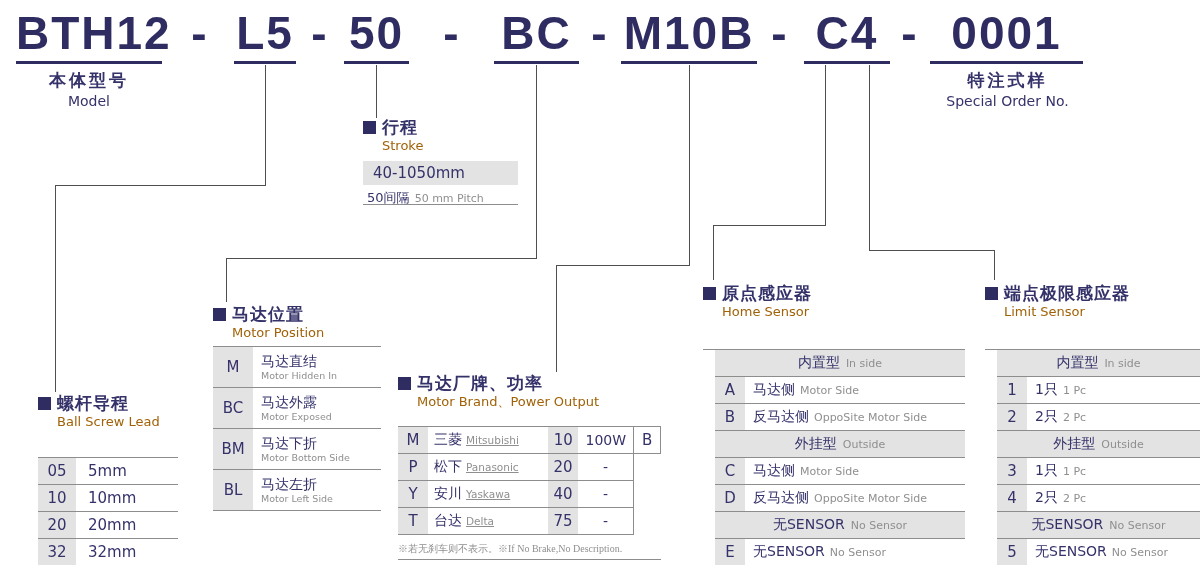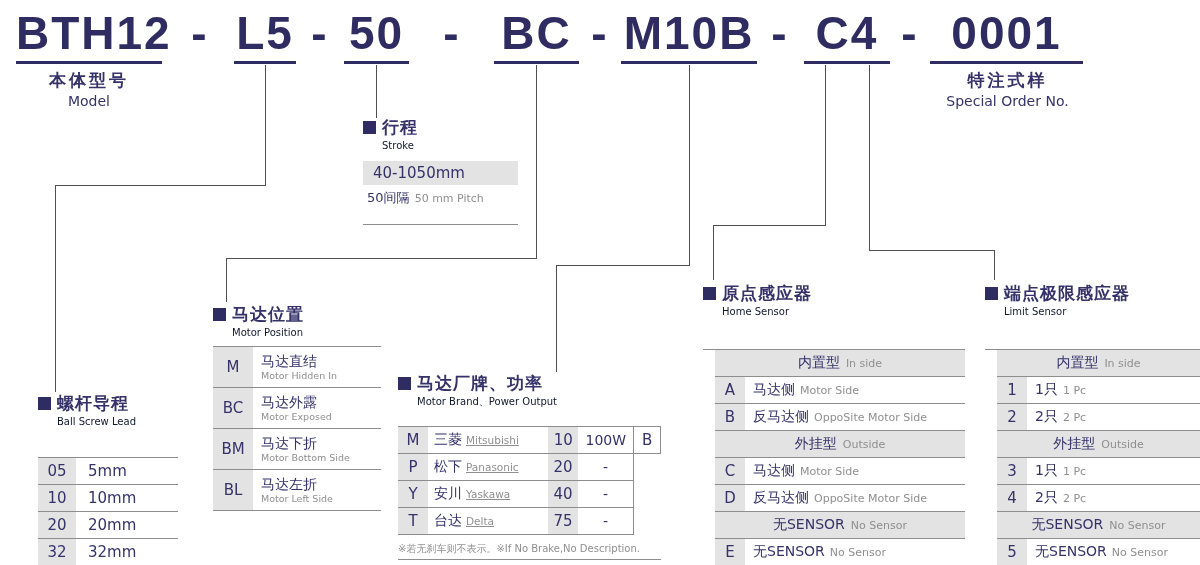--- a/index.html
+++ b/index.html
@@ -18,31 +18,31 @@
   .top-label .zh { font-size:17px; font-weight:bold; letter-spacing:3px; line-height:20px; }
   .top-label .en { font-size:14px; line-height:17px; margin-top:3px; }
 
   
   .ln { position:absolute; background:#4f4f4f; }
 
   
   .sec { position:absolute; }
   .sec-title { display:flex; align-items:center; gap:6px; height:22px; font-size:17px; font-weight:bold; color:#35326a; letter-spacing:1px; white-space:nowrap; }
   .sq { width:13px; height:13px; background:#2f2c62; flex:0 0 auto; }
-  .sec-en { margin-left:19px; height:16px; line-height:16px; font-size:10px; color:#0f172a; white-space:nowrap; }
+  .sec-en { margin-left:19px; height:16px; line-height:16px; font-size:13px; color:#a16207; white-space:nowrap; }
 
   .t { border-top:1px solid #8d8d8d; }
   .tr { display:flex; align-items:stretch; border-bottom:1px solid #8d8d8d; }
   .code { background:#e3e3e3; display:flex; align-items:center; justify-content:center; font-size:15px; color:#35326a; flex:0 0 auto; }
   .zh { color:#35326a; }
   .en-sm { color:#8f8f8f; }
 
   
   .stroke-box { width:155px; height:24px; margin-top:7px; background:#e3e3e3; font-size:15px; color:#35326a; line-height:24px; padding-left:10px; }
-  .stroke-pitch { width:155px; height:40px; line-height:23px; border-bottom:1px solid #8d8d8d; padding-left:4px; white-space:nowrap; }
+  .stroke-pitch { width:155px; height:20px; line-height:23px; border-bottom:1px solid #8d8d8d; padding-left:4px; white-space:nowrap; }
   .stroke-pitch .zh { font-size:13px; }
   .stroke-pitch .en-sm { font-size:11px; }
 
   
   .bs-table { width:140px; margin-top:27px; }
   .bs-table .tr { height:27px; }
   .bs-table .code { width:38px; }
   .bs-val { display:flex; align-items:center; padding-left:12px; font-size:15px; color:#35326a; }
 
   
@@ -56,21 +56,21 @@
   
   .mb-table { width:263px; margin-top:16px; }
   .mb-table .tr { height:27px; width:236px; }
   .mb-table .tr.first { width:263px; }
   .mb-table .code { width:30px; }
   .mb-brand { width:122px; display:flex; align-items:center; padding-left:6px; white-space:nowrap; }
   .mb-brand .zh { font-size:14px; }
   .mb-brand .en-sm { font-size:10.5px; margin-left:4px;text-decoration:underline; }
   .mb-power { width:57px; display:flex; align-items:center; justify-content:center; font-size:14px; color:#35326a; border-right:1px solid #8d8d8d; }
   .mb-brake { width:27px; display:flex; align-items:center; justify-content:center; font-size:15px; color:#35326a; border-right:1px solid #8d8d8d; }
-  .mb-note { margin-top:7px; width:263px; font-size:10px; line-height:13px; color:#8f8f8f; white-space:nowrap; border-bottom:1px solid #8d8d8d; padding-bottom:4px; }
+  .mb-note { margin-top:7px; width:263px; font-size:10px; line-height:13px; color:#8f8f8f; white-space:nowrap; border-bottom:1px solid #8d8d8d; padding-bottom:4px;font-family:Liberation Serif, serif; }
 
   
   .sn-table { margin-top:29px;padding-left:12px; }
   .sn-table .tr { height:27px; }
   .sn-table .code { width:30px; }
   .sn-hdr { background:#e3e3e3; justify-content:center; align-items:center; gap:6px; white-space:nowrap; }
   .sn-hdr .zh { font-size:14px; }
   .sn-hdr .en-sm { font-size:11px; }
   .sn-cell { display:flex; align-items:center; padding-left:8px; white-space:nowrap; gap:5px; }
   .sn-cell .zh { font-size:14px; }

